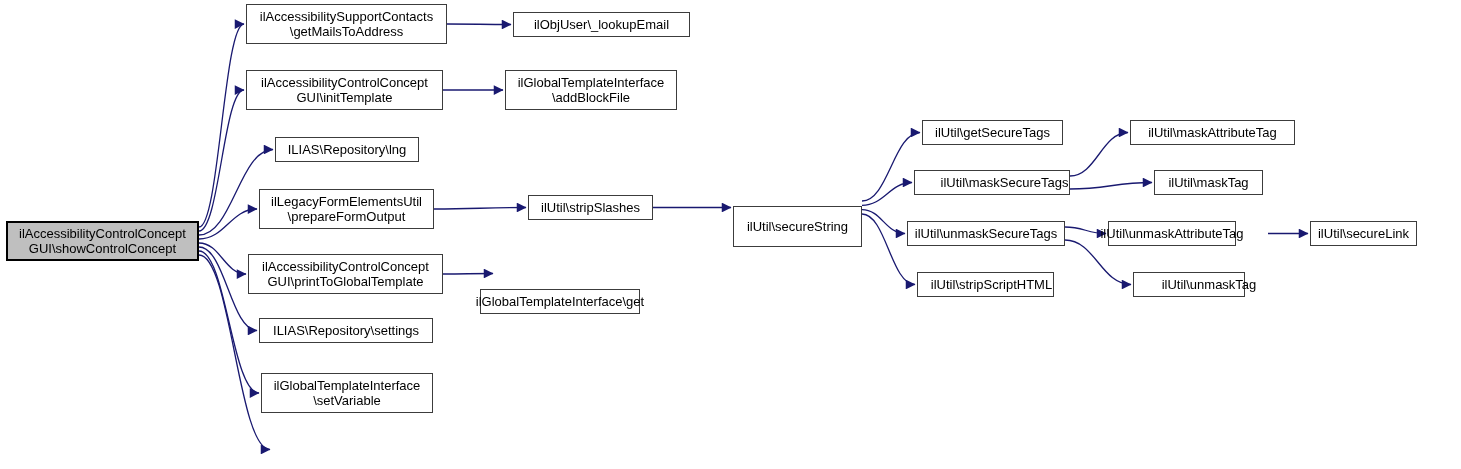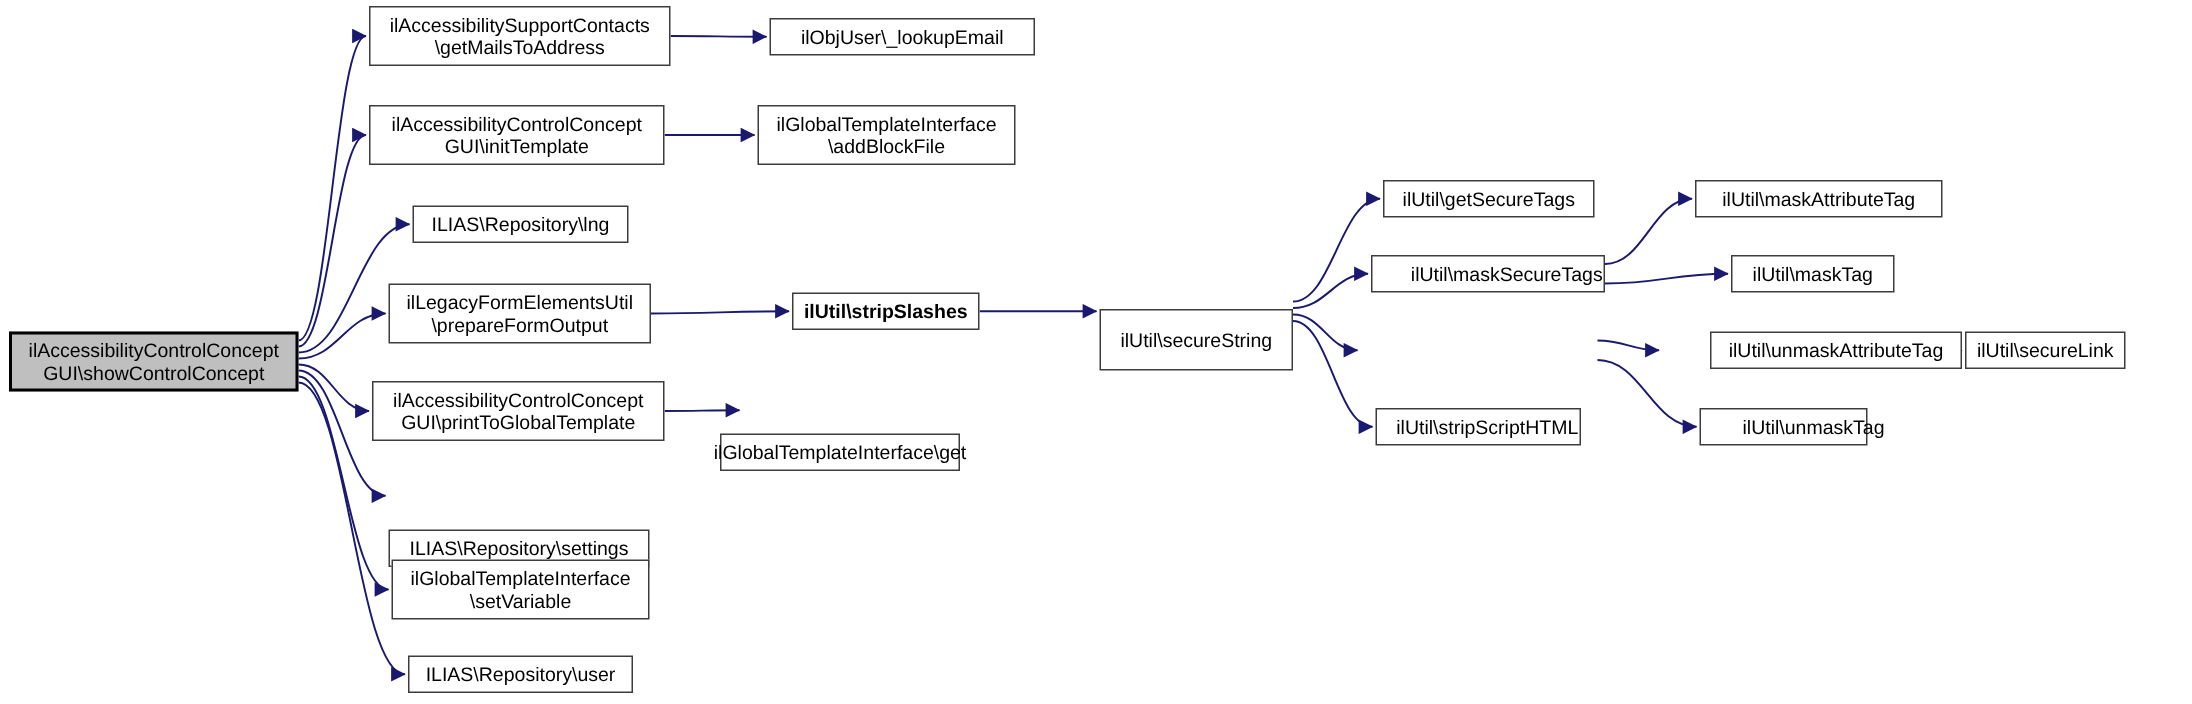--- a/index.html
+++ b/index.html
@@ -83,30 +83,30 @@
   <div class="node" id="n-getMails" style="left:246px; top:4px;   width:201px; height:40px;">ilAccessibilitySupportContacts
 \getMailsToAddress</div>
   <div class="node" id="n-lookupEmail" style="left:513px; top:12px;  width:177px; height:25px;">ilObjUser\_lookupEmail</div>
   <div class="node" id="n-initTemplate" style="left:246px; top:70px;  width:197px; height:40px;">ilAccessibilityControlConcept
 GUI\initTemplate</div>
   <div class="node" id="n-addBlockFile" style="left:505px; top:70px;  width:172px; height:40px;">ilGlobalTemplateInterface
 \addBlockFile</div>
   <div class="node" id="n-lng" style="left:275px; top:137px; width:144px; height:25px;">ILIAS\Repository\lng</div>
   <div class="node" id="n-prepareForm" style="left:259px; top:189px; width:175px; height:40px;">ilLegacyFormElementsUtil
 \prepareFormOutput</div>
-  <div class="node" id="n-stripSlashes" style="left:528px; top:195px; width:125px; height:25px;font-weight:bold;">ilUtil\stripSlashes</div>
+  <div class="node" id="n-stripSlashes" style="left:528px; top:195px; width:125px; height:25px;">ilUtil\stripSlashes</div>
   <div class="node" id="n-printToGlobal" style="left:248px; top:254px; width:195px; height:40px;">ilAccessibilityControlConcept
 GUI\printToGlobalTemplate</div>
   <div class="node" id="n-getTpl" style="left:480px; top:261px; width:160px; height:25px;margin-top:28px;">ilGlobalTemplateInterface\get</div>
-  <div class="node" id="n-settings" style="left:259px; top:318px; width:174px; height:25px;margin-top:35px;">ILIAS\Repository\settings</div>
+  <div class="node" id="n-settings" style="left:259px; top:318px; width:174px; height:25px;">ILIAS\Repository\settings</div>
   <div class="node" id="n-setVariable" style="left:261px; top:373px; width:172px; height:40px;">ilGlobalTemplateInterface
 \setVariable</div>
-  <div class="node" id="n-user" style="left:272px; top:437px; width:150px; height:25px;">ILIAS\Repository\user</div>
   <div class="node" id="n-secureString" style="left:733px; top:206px; width:129px; height:41px;">ilUtil\secureString</div>
   <div class="node" id="n-getSecureTags" style="left:922px; top:120px; width:141px; height:25px;">ilUtil\getSecureTags</div>
   <div class="node" id="n-maskSecureTags" style="left:914px; top:170px; width:156px; height:25px;padding-left:25px;">ilUtil\maskSecureTags</div>
+  <div class="node" id="n-unmaskSecureTags" style="left:907px; top:221px; width:158px; height:25px;">ilUtil\unmaskSecureTags</div>
   <div class="node" id="n-stripScriptHTML" style="left:917px; top:272px; width:137px; height:25px;padding-left:12px;">ilUtil\stripScriptHTML</div>
   <div class="node" id="n-maskAttributeTag" style="left:1130px;top:120px; width:165px; height:25px;">ilUtil\maskAttributeTag</div>
   <div class="node" id="n-maskTag" style="left:1154px;top:170px; width:109px; height:25px;">ilUtil\maskTag</div>
-  <div class="node" id="n-unmaskAttributeTag" style="left:1108px;top:221px; width:168px; height:25px;margin-left:32px;">ilUtil\unmaskAttributeTag</div>
+  <div class="node" id="n-unmaskAttributeTag" style="left:1108px;top:221px; width:128px; height:25px;">ilUtil\unmaskAttributeTag</div>
   <div class="node" id="n-unmaskTag" style="left:1133px;top:272px; width:112px; height:25px;padding-left:40px;">ilUtil\unmaskTag</div>
   <div class="node" id="n-secureLink" style="left:1310px;top:221px; width:107px; height:25px;">ilUtil\secureLink</div>
 </div>
 
 </body></html>

